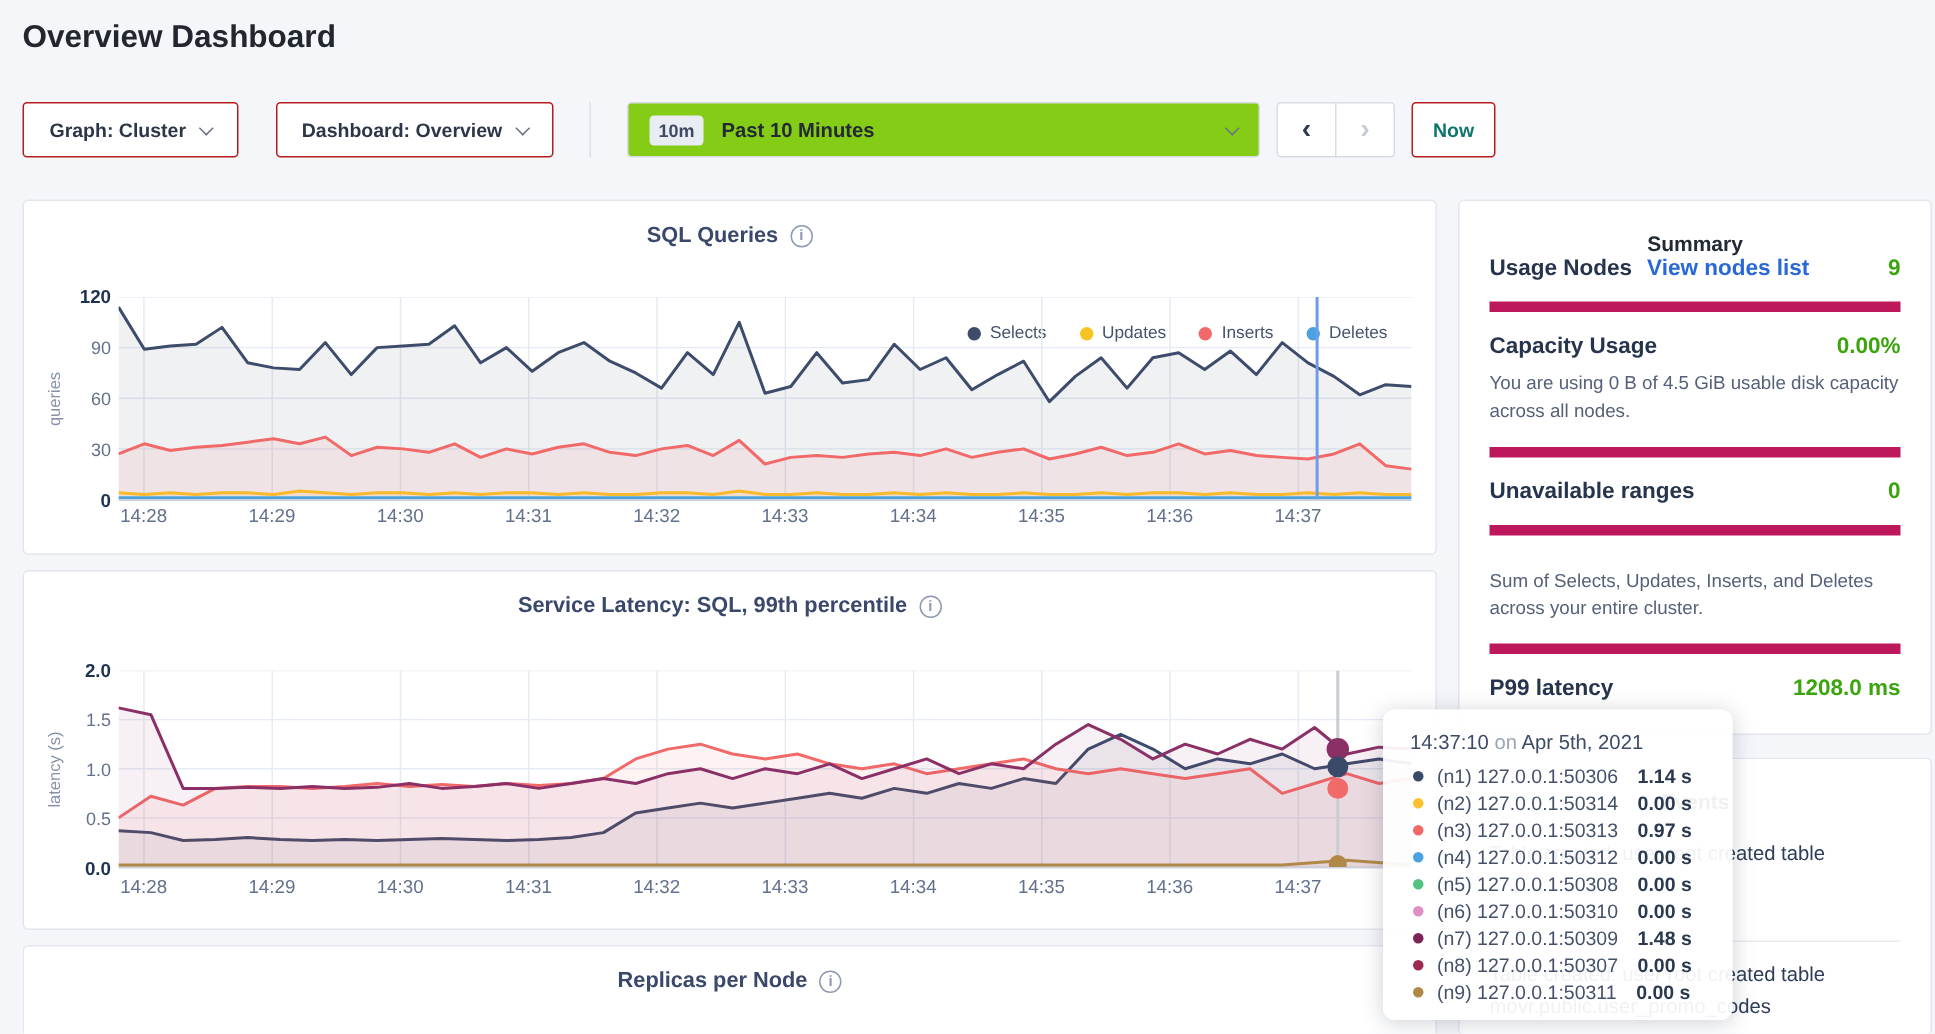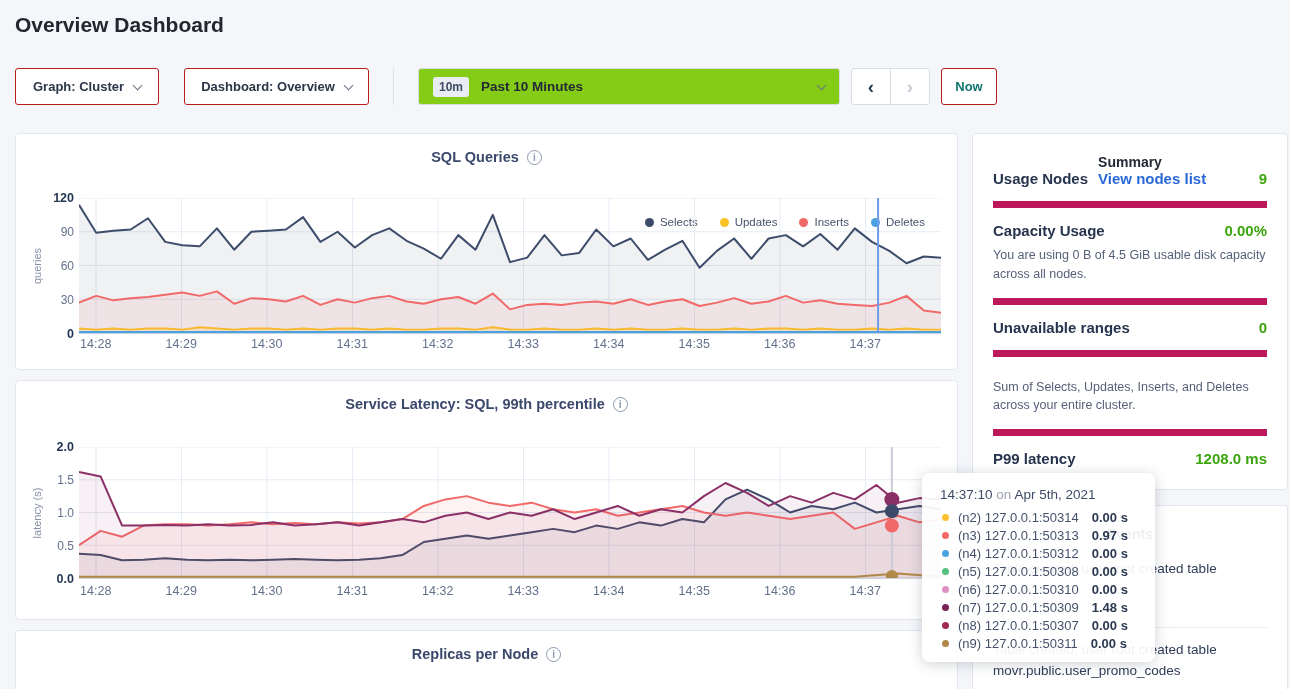--- a/index.html
+++ b/index.html
@@ -276,20 +276,25 @@
 </div>
 
 <div id="tooltip">
   <div class="tt-title">
     <span>14:37:10</span>
     <span class="on">on</span>
     <span>Apr 5th, 2021</span>
   </div>
   <div id="tt-rows">
       <div class="tt-row">
+        <span class="tt-dot" style="background: rgb(59, 74, 104);"></span>
+        <span>(n1) 127.0.0.1:50306</span>
+        <span class="tt-val">1.14 s</span>
+      </div>
+      <div class="tt-row">
         <span class="tt-dot" style="background: rgb(253, 193, 47);"></span>
         <span>(n2) 127.0.0.1:50314</span>
         <span class="tt-val">0.00 s</span>
       </div>
       <div class="tt-row">
         <span class="tt-dot" style="background: rgb(241, 105, 105);"></span>
         <span>(n3) 127.0.0.1:50313</span>
         <span class="tt-val">0.97 s</span>
       </div>
       <div class="tt-row">

